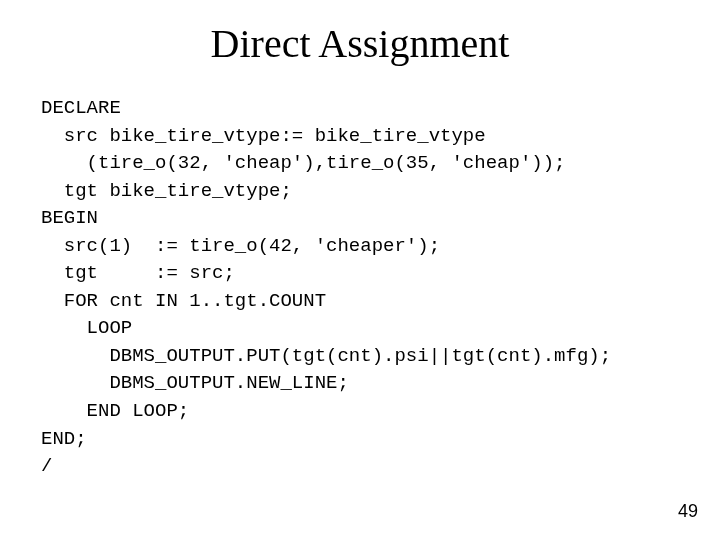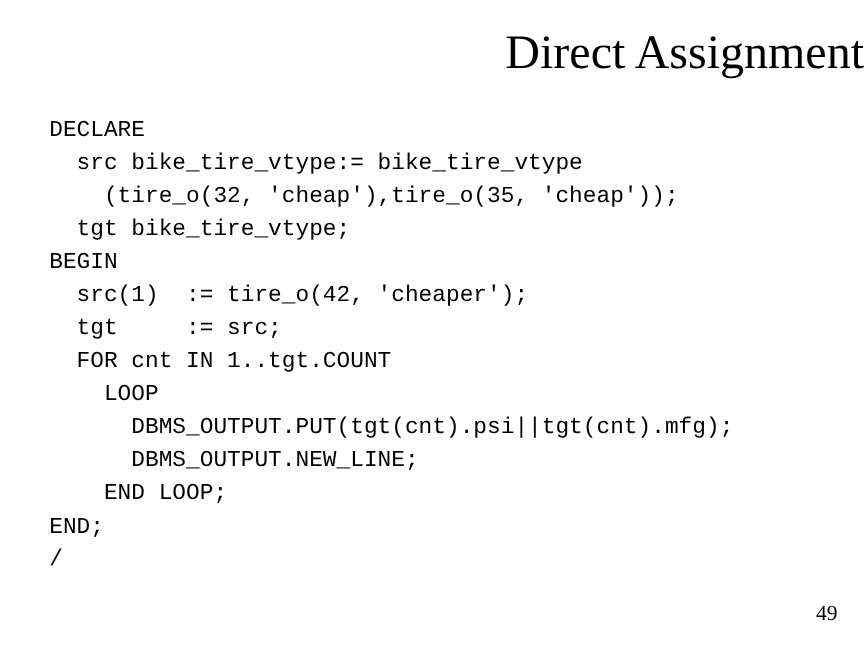--- a/index.html
+++ b/index.html
@@ -13,37 +13,37 @@
     overflow: hidden;
   }
   .slide {
     position: relative;
     width: 720px;
     height: 540px;
     box-sizing: border-box;
     padding-top: 10px;
   }
   .title {
-    text-align: right;
+    text-align: center;
     font-size: 40px;
     font-weight: normal;
     margin: 10px 0 28px 0;
   }
   .code {
     font-family: "Courier New", Courier, monospace;
     font-size: 19px;
     line-height: 1.45;
     white-space: pre;
     margin-left: 41px;
   }
   .pagenum {
     position: absolute;
     right: 22px;
     bottom: 18px;
-    font-family: Liberation Serif, serif;
+    font-family: Liberation Sans, sans-serif;
     font-size: 18px;
     color: #000;
   }
 </style>
 </head>
 <body>
 
 <div class="slide">
   <div class="title">Direct Assignment</div>
   <div class="code">DECLARE

